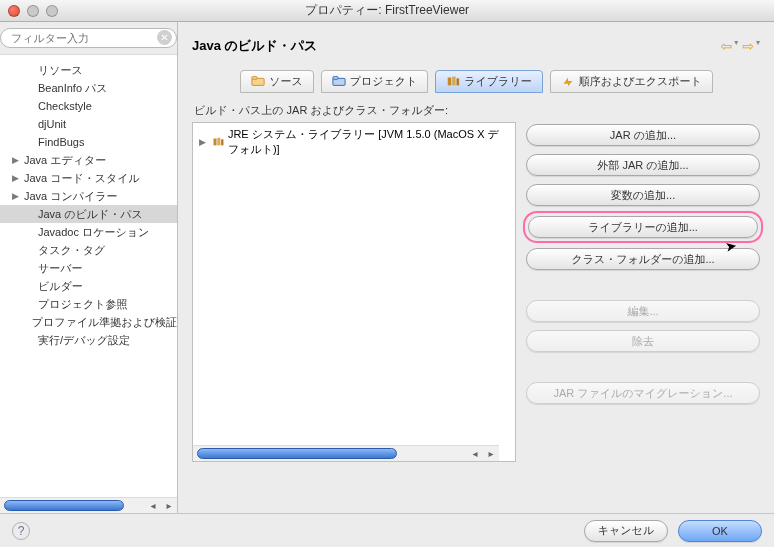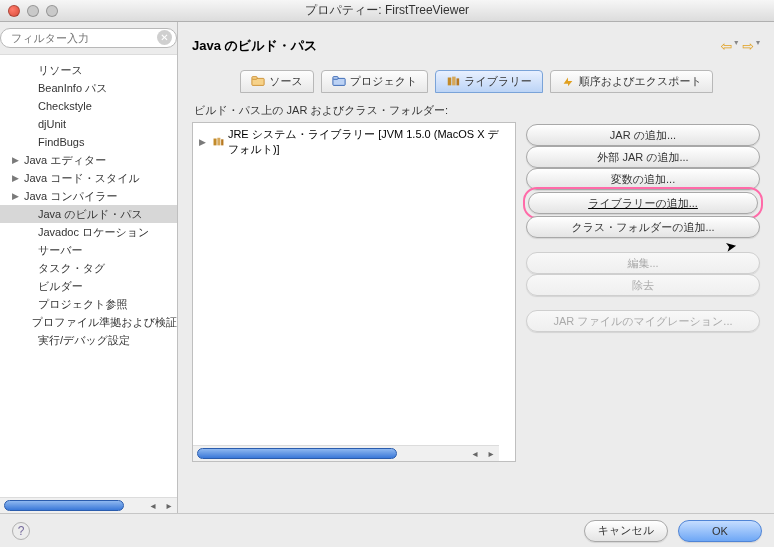--- a/index.html
+++ b/index.html
@@ -202,20 +202,21 @@
   .listbox .hscroll {
     position: absolute;
     bottom: 0; left: 0; right: 16px;
   }
   .listbox .hscroll .thumb { width: 200px; }
 
   .btn-col {
     flex: 1;
     display: flex;
     flex-direction: column;
+    gap: 8px;
     padding-top: 2px;
   }
   .mac-btn {
     height: 22px;
     border: 1px solid #a8a8a8;
     border-radius: 11px;
     background: linear-gradient(#ffffff, #e4e4e4);
     font-size: 11px;
     color: #333;
     display: flex;
@@ -228,21 +229,20 @@
     color: #aaa;
     border-color: #cfcfcf;
     background: linear-gradient(#f8f8f8, #efefef);
     cursor: default;
   }
   .highlight-box {
     border: 2px solid #ff6aa8;
     border-radius: 14px;
     padding: 3px;
     margin: -3px;
-    text-decoration: underline;
   }
   .gap { height: 14px; }
 
   .cursor-ptr {
     position: absolute;
     left: 725px; top: 238px;
     font-size: 14px;
     color: #000;
     pointer-events: none;
     transform: rotate(-10deg);
@@ -338,25 +338,25 @@
         <div class="tree-item indent selected">
           <span class="tri"></span>
           <span>Java のビルド・パス</span>
         </div>
         <div class="tree-item indent">
           <span class="tri"></span>
           <span>Javadoc ロケーション</span>
         </div>
         <div class="tree-item indent">
           <span class="tri"></span>
+          <span>タスク・タグ</span>
+        </div>
+        <div class="tree-item indent">
+          <span class="tri"></span>
           <span>サーバー</span>
-        </div>
-        <div class="tree-item indent">
-          <span class="tri"></span>
-          <span>タスク・タグ</span>
         </div>
         <div class="tree-item indent">
           <span class="tri"></span>
           <span>ビルダー</span>
         </div>
         <div class="tree-item indent">
           <span class="tri"></span>
           <span>プロジェクト参照</span>
         </div>
         <div class="tree-item indent">

